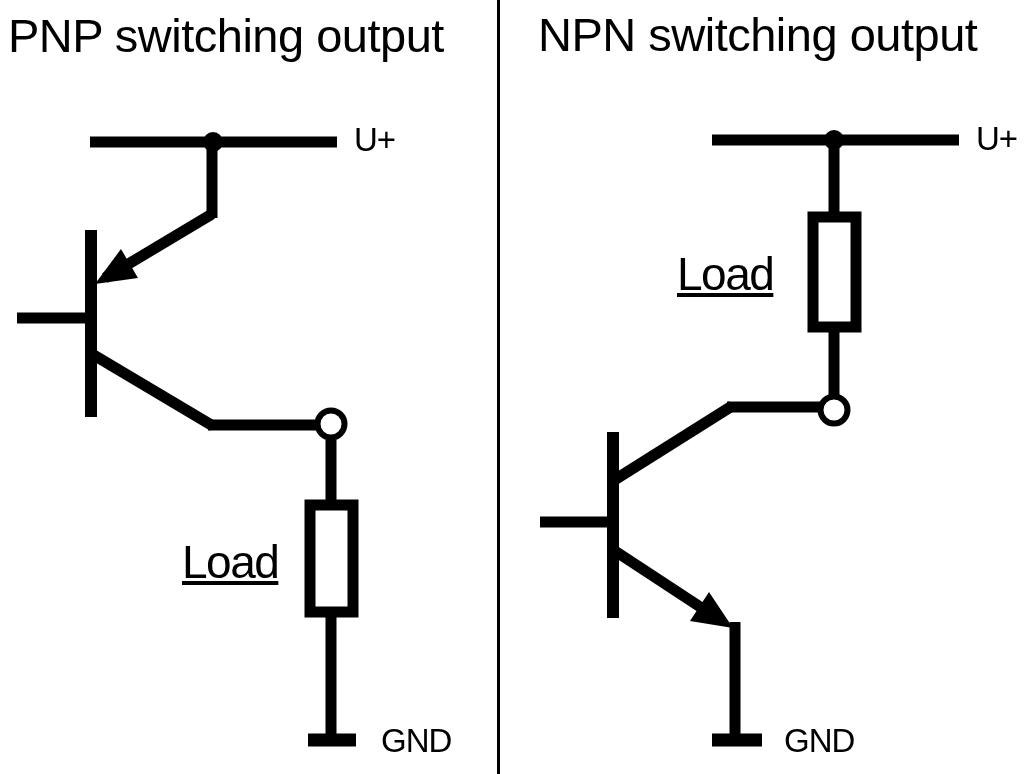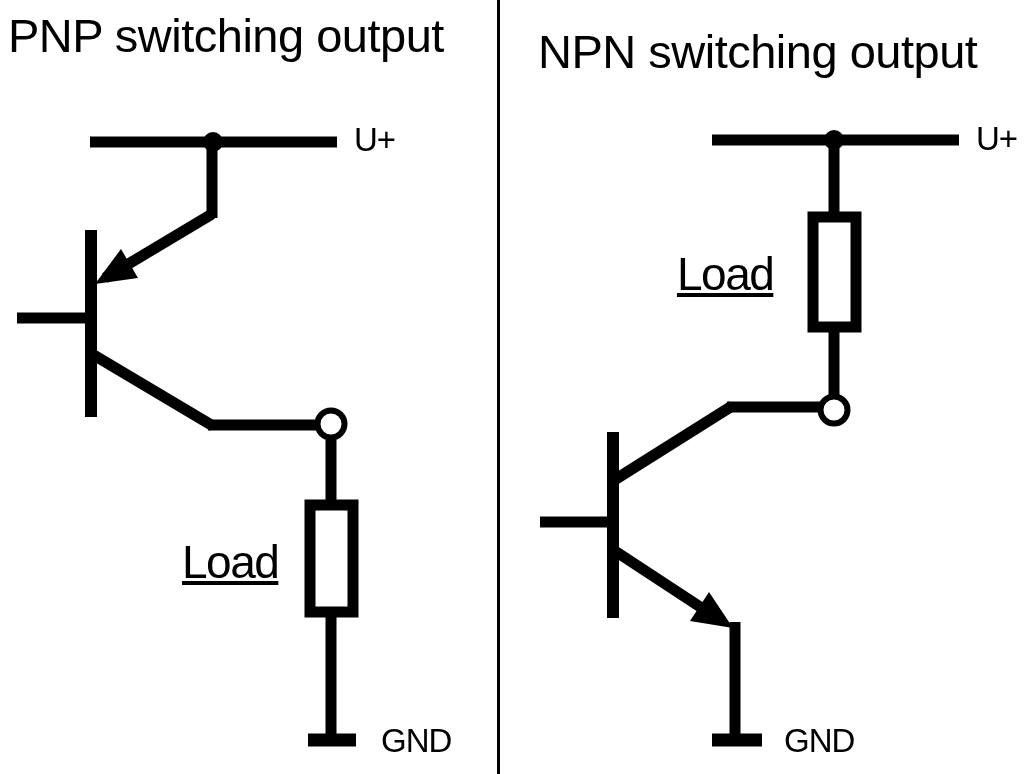--- a/index.html
+++ b/index.html
@@ -68,21 +68,21 @@
       <line class="bar" x1="613" y1="432" x2="613" y2="618"></line>
       <line class="wire" x1="540" y1="522" x2="613" y2="522"></line>
       <line class="wire" x1="615" y1="551" x2="714" y2="616"></line>
       <polygon class="arrow" points="733,628 690,621 709,592"></polygon>
       <line class="wire" x1="735" y1="622" x2="735" y2="741"></line>
       <line class="gndbar" x1="712" y1="740" x2="762" y2="740"></line>
     </g>
   </svg>
 
   <div class="label title" style="left:8px;   top:12px;">PNP switching output</div>
-  <div class="label title" style="left:538px; top:28px;">NPN switching output</div>
+  <div class="label title" style="left:538px; top:11px;">NPN switching output</div>
 
   <div class="label pin" style="left:354px; top:123px;">U+</div>
   <div class="label pin" style="left:976px; top:122px;">U+</div>
 
   <div class="label load" style="left:182px; top:539px;">Load</div>
   <div class="label load" style="left:677px; top:251px;">Load</div>
 
   <div class="label pin" style="left:381px; top:724px;">GND</div>
   <div class="label pin" style="left:784px; top:724px;">GND</div>
 

